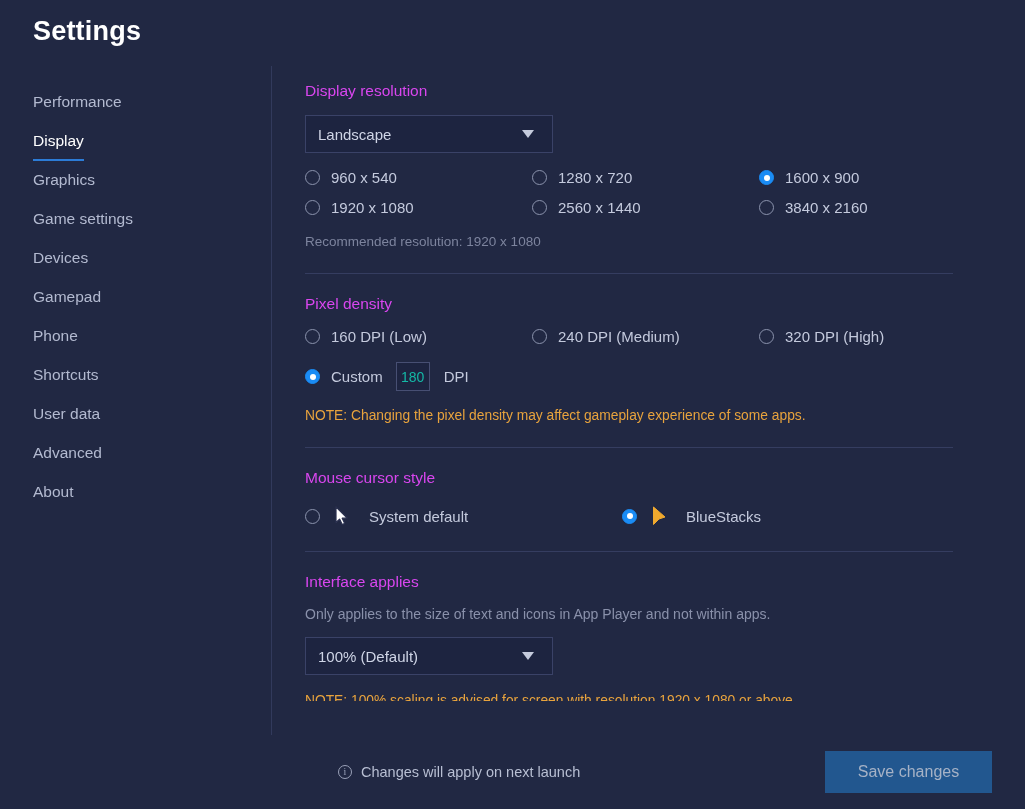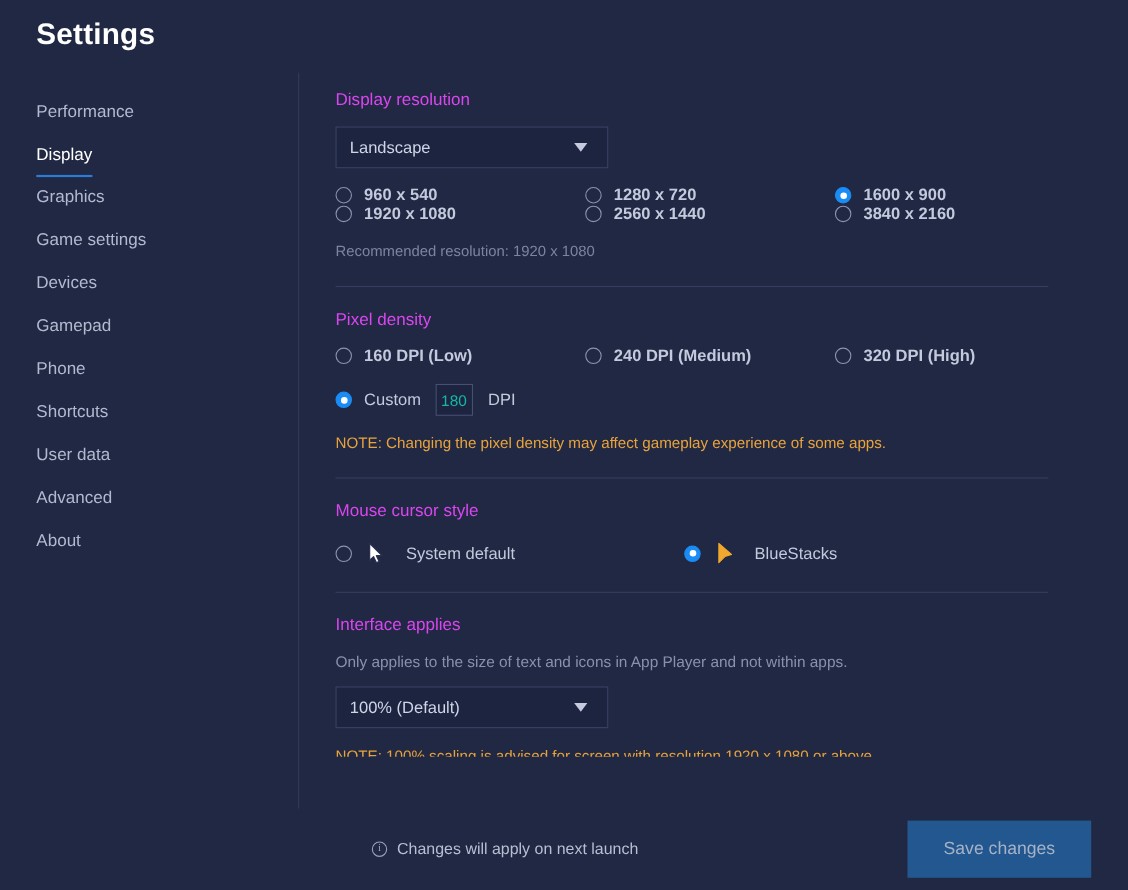--- a/index.html
+++ b/index.html
@@ -123,22 +123,22 @@
     border-left: 6.5px solid transparent;
     border-right: 6.5px solid transparent;
     border-top: 8px solid #c5cbdd;
     margin-right: 7px;
   }
 
   
   .radio-grid {
     display: grid;
     grid-template-columns: 227px 227px auto;
+    row-gap: 13px;
     margin-top: 16px;
-    font-weight: bold;
   }
 
   .radio-opt {
     display: flex;
     align-items: center;
     cursor: pointer;
     white-space: nowrap;
   }
 
   .radio {
@@ -296,21 +296,21 @@
     color: #b8bfd3;
   }
 
   .save-btn {
     background: #22578f;
     color: #a6b2c6;
     border: none;
     font-family: "Liberation Sans", sans-serif;
     font-size: 16px;
     width: 167px;
-    height: 52px;
+    height: 42px;
     cursor: pointer;
   }
 </style>
 </head>
 <body>
 
 <div class="app">
 
   <div class="page-title">Settings</div>
 

